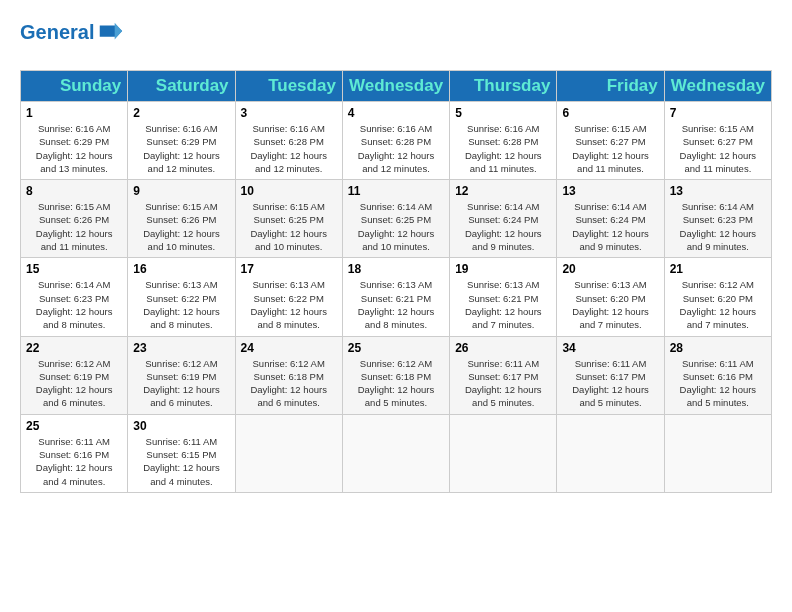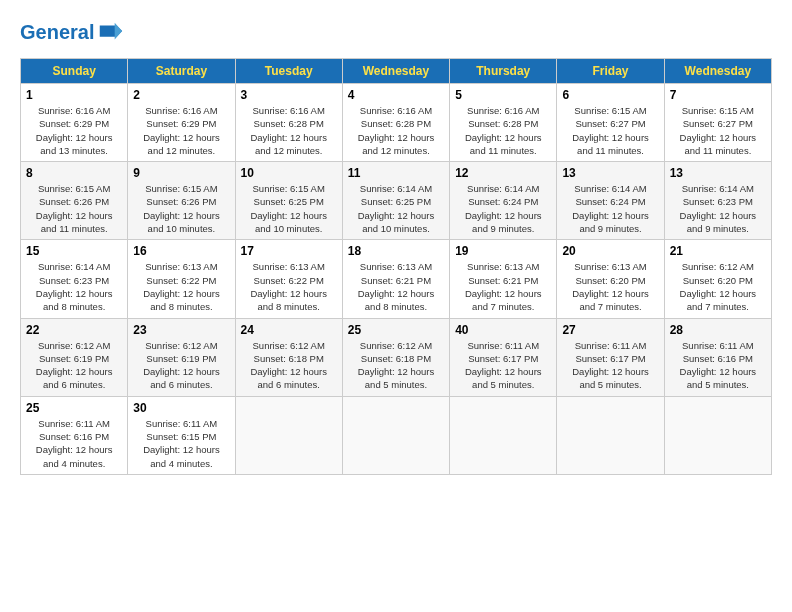--- a/index.html
+++ b/index.html
@@ -11,21 +11,21 @@
       overflow: hidden;
     }
     .page {
       width: 792px;
       padding: 18px 20px 10px 20px;
     }
     .header {
       display: flex;
       justify-content: space-between;
       align-items: flex-end;
-      margin-bottom: 12px;
+      margin-bottom: 24px;
     }
     .logo {
       display: flex;
       align-items: center;
     }
     .logo-text {
       font-size: 20px;
       font-weight: bold;
       color: #333;
       line-height: 1.1;
@@ -50,24 +50,24 @@
       font-size: 14px;
       color: #555;
     }
     .calendar {
       width: 100%;
       border-collapse: collapse;
       font-size: 10.5px;
     }
     .calendar th {
       background: #1a6eb5;
-      color: #fde047;
-      text-align: center;
+      color: #5eead4;
+      text-align: right;
       padding: 5px 6px;
-      font-size: 12px;
+      font-size: 17px;
       font-weight: bold;
       border: 1px solid #ccc;
     }
     .calendar td {
       border: 1px solid #ccc;
       vertical-align: top;
       padding: 4px 5px;
       width: 14.28%;
       height: 74px;
       background: #fff;
@@ -229,25 +229,25 @@
           </td>
           <td>
             <span class="day-num">24</span>
             <div class="day-info">Sunrise: 6:12 AM<br>Sunset: 6:18 PM<br>Daylight: 12 hours<br>and 6 minutes.</div>
           </td>
           <td>
             <span class="day-num">25</span>
             <div class="day-info">Sunrise: 6:12 AM<br>Sunset: 6:18 PM<br>Daylight: 12 hours<br>and 5 minutes.</div>
           </td>
           <td>
-            <span class="day-num">40</span>
+            <span class="day-num">26</span>
             <div class="day-info">Sunrise: 6:11 AM<br>Sunset: 6:17 PM<br>Daylight: 12 hours<br>and 5 minutes.</div>
           </td>
           <td>
-            <span class="day-num">27</span>
+            <span class="day-num">34</span>
             <div class="day-info">Sunrise: 6:11 AM<br>Sunset: 6:17 PM<br>Daylight: 12 hours<br>and 5 minutes.</div>
           </td>
           <td>
             <span class="day-num">28</span>
             <div class="day-info">Sunrise: 6:11 AM<br>Sunset: 6:16 PM<br>Daylight: 12 hours<br>and 5 minutes.</div>
           </td>
         </tr>
         <tr>
           <td>
             <span class="day-num">25</span>

